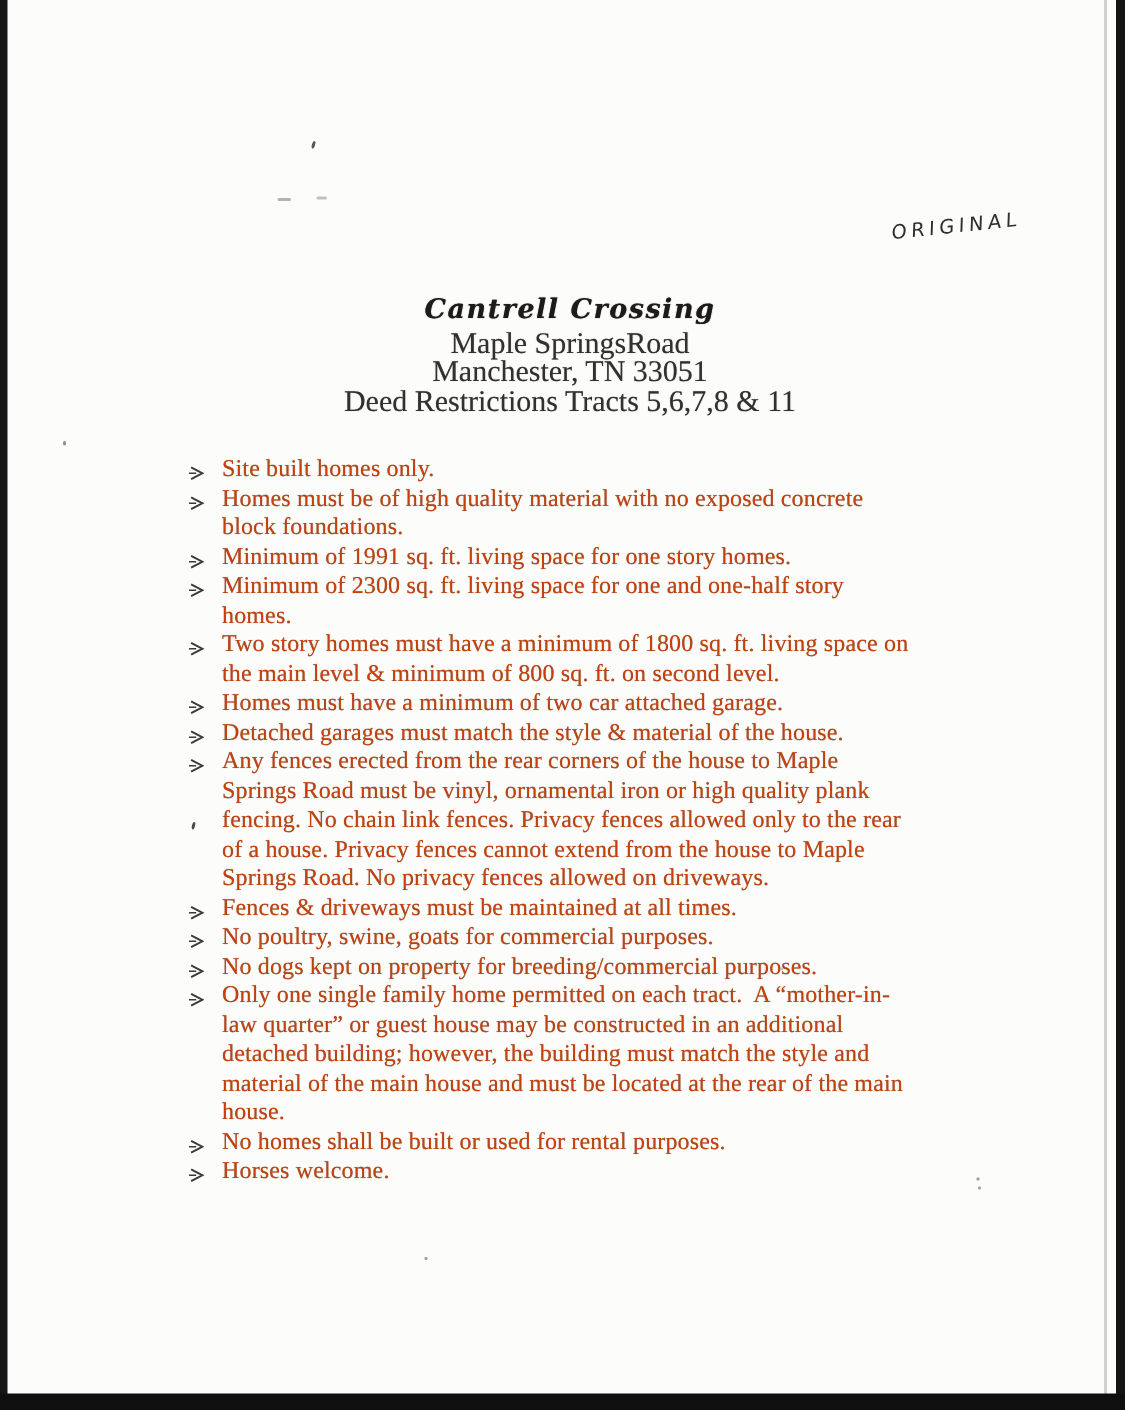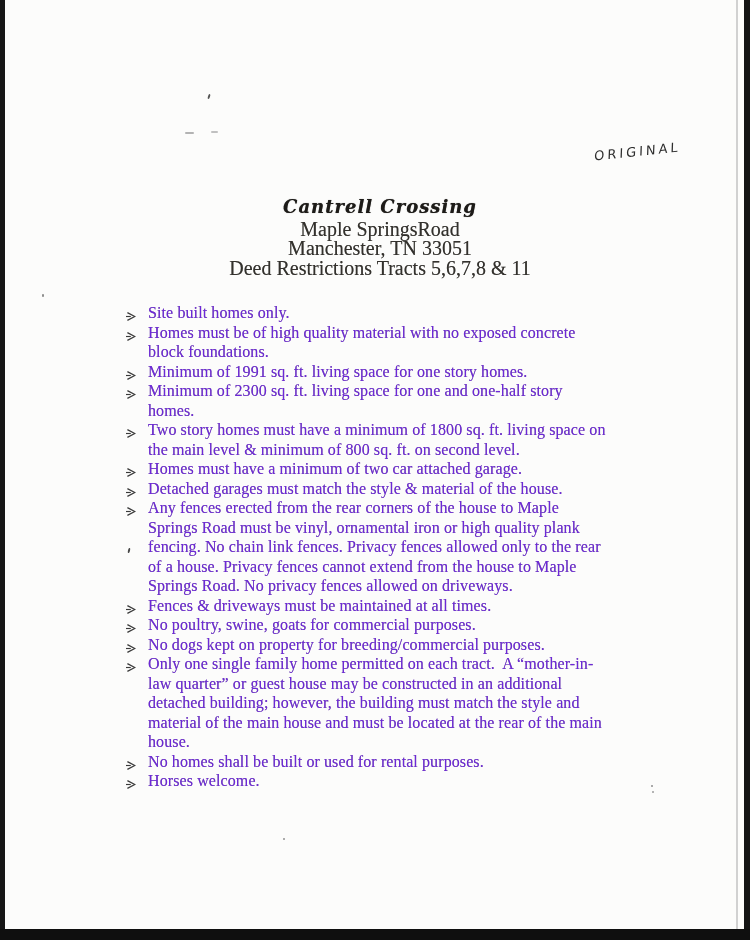--- a/index.html
+++ b/index.html
@@ -48,21 +48,21 @@
     font-size: 20px; line-height: 19.3px;
     color:#33312d;
     text-shadow: 0 0 0.6px rgba(45,43,40,0.5);
   }
 
   
   .restrictions {
     position:absolute; left:125px; top:303px; width:545px;
     margin:0; padding:0; list-style:none;
     font-size:16px; line-height:19.5px;
-    color:#6d28d9;
+    color:#c2410c;
   }
   .restriction { position:relative; padding-left:23px; }
   .bullet { position:absolute; left:0; top:4px; width:11px; height:11px; }
   .rtext {
     display:block; white-space:pre-wrap;
     text-shadow: 0 0 0.6px rgba(45,43,40,0.5);
     letter-spacing: 0.1px;
   }
 
   

